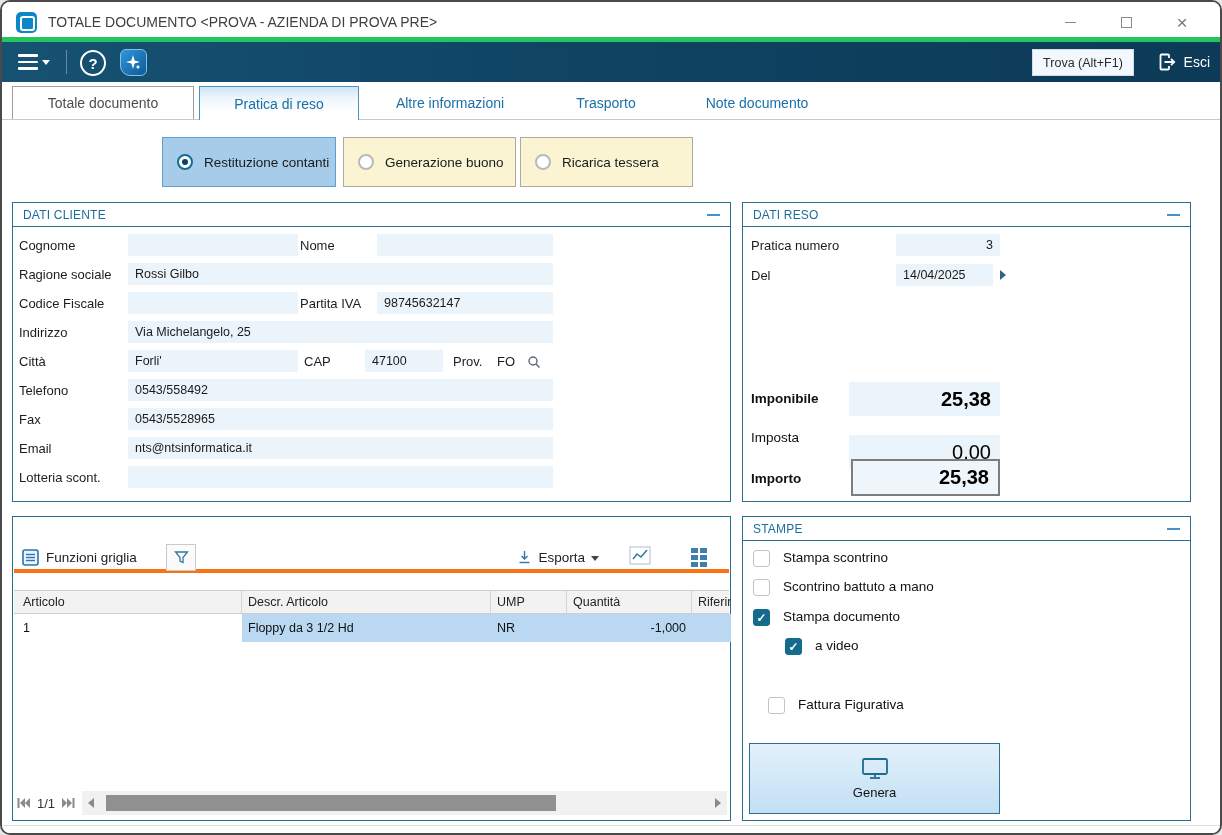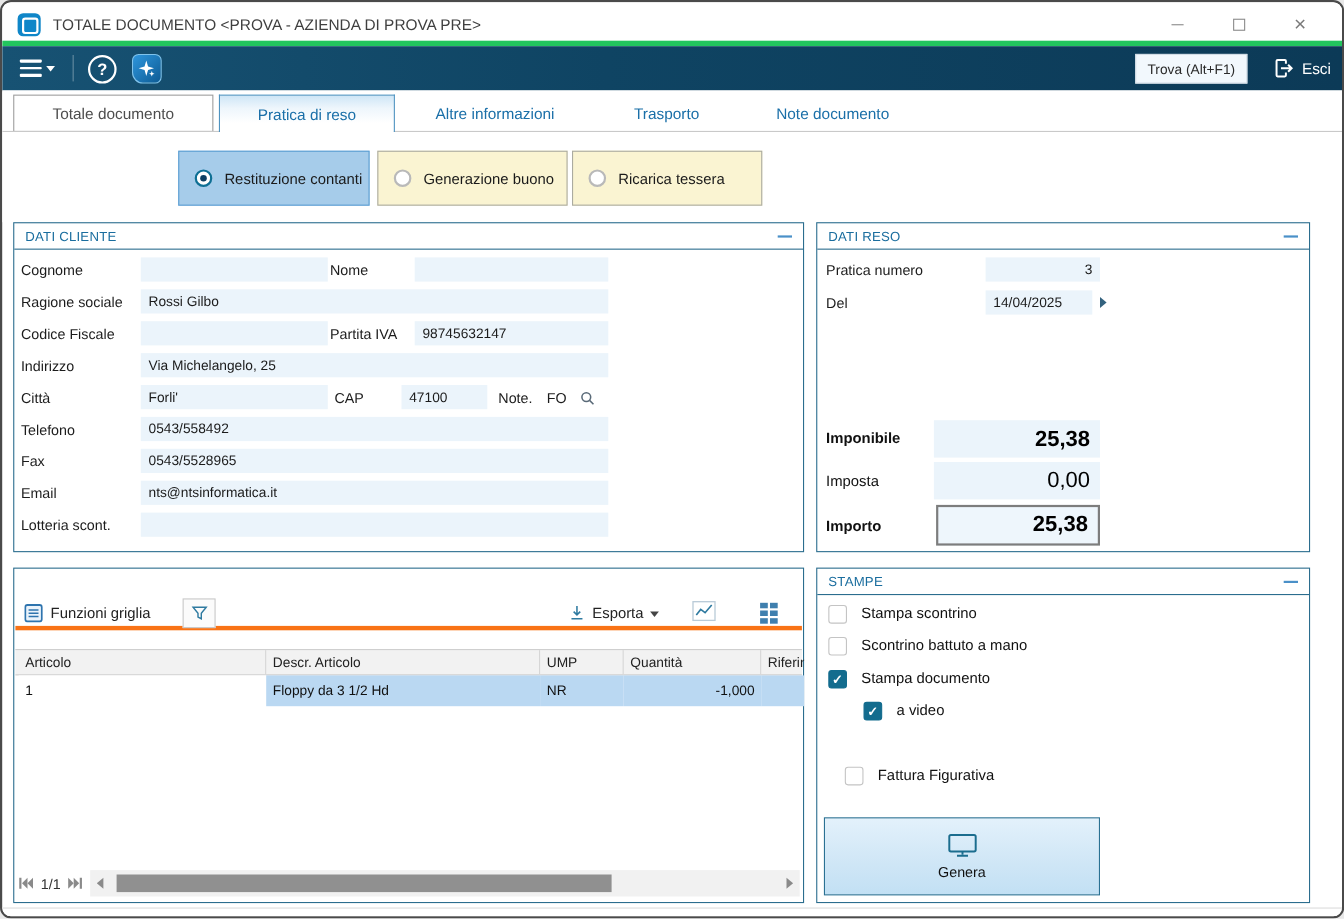--- a/index.html
+++ b/index.html
@@ -216,21 +216,21 @@
 
     <div class="frow" style="left:6px; top:147px;">
         <span class="flabel">Città</span>
       </div>
     <div class="finput" style="left:115px; top:147px; width:170px;">Forli'</div>
     <div class="frow" style="left:291px; top:147px;">
         <span class="flabel">CAP</span>
       </div>
     <div class="finput" style="left:352px; top:147px; width:78px;">47100</div>
     <div class="frow" style="left:440px; top:147px;">
-        <span class="flabel">Note.</span>
+        <span class="flabel">Prov.</span>
       </div>
     <div class="frow" style="left:484px; top:147px;">
         <span class="flabel">FO</span>
       </div>
     <div class="frow" style="left:514px; top:148px;">
       <svg width="14" height="14" viewBox="0 0 14 14">
         <circle cx="6" cy="6" r="4" fill="none" stroke="#5a6a78" stroke-width="1.4"></circle>
         <line x1="9" y1="9" x2="12.5" y2="12.5" stroke="#5a6a78" stroke-width="1.4"></line>
       </svg>
     </div>
@@ -267,21 +267,21 @@
     <div class="finput num" style="left:153px; top:31px; width:104px;">3</div>
     <div class="frow" style="left:8px; top:61px;">
         <span class="flabel">Del</span>
       </div>
     <div class="finput" style="left:153px; top:61px; width:97px;">14/04/2025</div>
     <div style="position:absolute; left:257px; top:67px; width:0; height:0; border-top:5px solid transparent; border-bottom:5px solid transparent; border-left:6px solid #33627e;"></div>
 
     <div class="amt-label b" style="left:8px; top:188px;">Imponibile</div>
     <div class="amt b" style="left:106px; top:179px; width:151px; height:34px;">25,38</div>
     <div class="amt-label" style="left:8px; top:227px;">Imposta</div>
-    <div class="amt" style="left:106px; top:217px; width:151px; height:34px;">0,00</div>
+    <div class="amt" style="left:106px; top:232px; width:151px; height:34px;">0,00</div>
     <div class="amt-label b" style="left:8px; top:268px;">Importo</div>
     <div class="amt b boxed" style="left:108px; top:256px; width:149px; height:37px;">25,38</div>
   </div>
 
   <div class="panel" style="left:10px; top:514px; width:719px; height:305px;">
     <div class="grid-toolbar">
       <div class="fg-btn">
         <svg width="17" height="17" viewBox="0 0 17 17">
           <rect x="1" y="1" width="15" height="15" rx="2" fill="#eaf3fb" stroke="#2e74ae" stroke-width="1.6"></rect>
           <line x1="4" y1="5.5" x2="13" y2="5.5" stroke="#2e74ae" stroke-width="1.4"></line>

